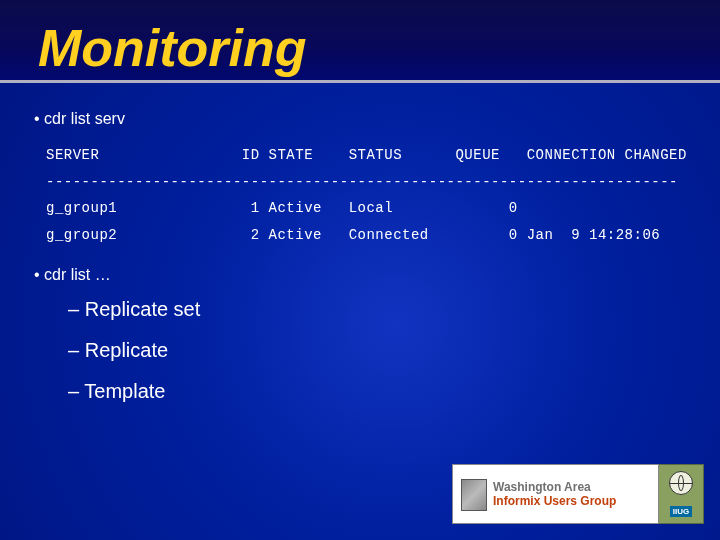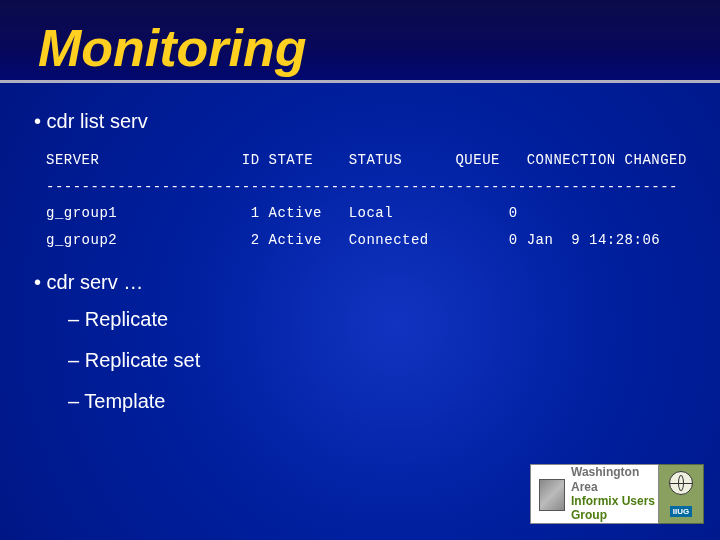--- a/index.html
+++ b/index.html
@@ -62,21 +62,21 @@
   }
   .content {
     position: absolute;
     top: 110px;
     left: 34px;
     right: 20px;
     font-size: 20px;
   }
   .bullet1 {
     margin: 0 0 14px 0;
-    font-size: 20px;
+    font-size: 16px;
   }
   .bullet1::before {
     content: "• ";
   }
   .mono-block {
     font-family: "Courier New", Courier, monospace;
     font-size: 14px;
     white-space: pre;
     letter-spacing: 0.5px;
     margin: 4px 0 18px 12px;
@@ -96,21 +96,21 @@
     position: absolute;
     bottom: 18px;
     left: 14px;
     font-size: 14px;
     color: #ffffff;
   }
   .logo-box {
     position: absolute;
     right: 16px;
     bottom: 16px;
-    width: 174px;
+    width: 252px;
     height: 60px;
     display: flex;
     align-items: stretch;
   }
   .logo-left {
     flex: 1;
     background: #ffffff;
     border: 1px solid #888;
     display: flex;
     align-items: center;
@@ -125,21 +125,21 @@
     width: 24px;
     height: 30px;
     background: linear-gradient(135deg, #888 0%, #bbb 50%, #888 100%);
     border: 1px solid #555;
   }
   .logo-text {
     font-size: 12px;
     line-height: 1.2;
   }
   .logo-text .l1 { color: #707070; font-weight: bold; }
-  .logo-text .l2 { color: #4d7c0f; font-weight: bold; }
+  .logo-text .l2 { color: #c2410c; font-weight: bold; }
   .logo-right {
     width: 44px;
     background: #8aa060;
     border: 1px solid #5a6a40;
     border-left: none;
     display: flex;
     flex-direction: column;
     align-items: center;
     justify-content: space-between;
     padding: 6px 0;
@@ -189,29 +189,29 @@
     <div class="bullet1">
       <span>cdr list serv</span>
     </div>
 
     <div class="mono-block"><span>SERVER                ID STATE    STATUS      QUEUE   CONNECTION CHANGED</span>
 <span>-----------------------------------------------------------------------</span>
 <span>g_group1               1 Active   Local             0</span>
 <span>g_group2               2 Active   Connected         0 Jan  9 14:28:06</span></div>
 
     <div class="bullet1">
-      <span>cdr serv …</span>
+      <span>cdr list …</span>
     </div>
 
     <div class="sub-list">
       <div class="sub-item">
+        <span>Replicate set</span>
+      </div>
+      <div class="sub-item">
         <span>Replicate</span>
-      </div>
-      <div class="sub-item">
-        <span>Replicate set</span>
       </div>
       <div class="sub-item">
         <span>Template</span>
       </div>
     </div>
 
   </div>
 
 
   <div class="logo-box">

